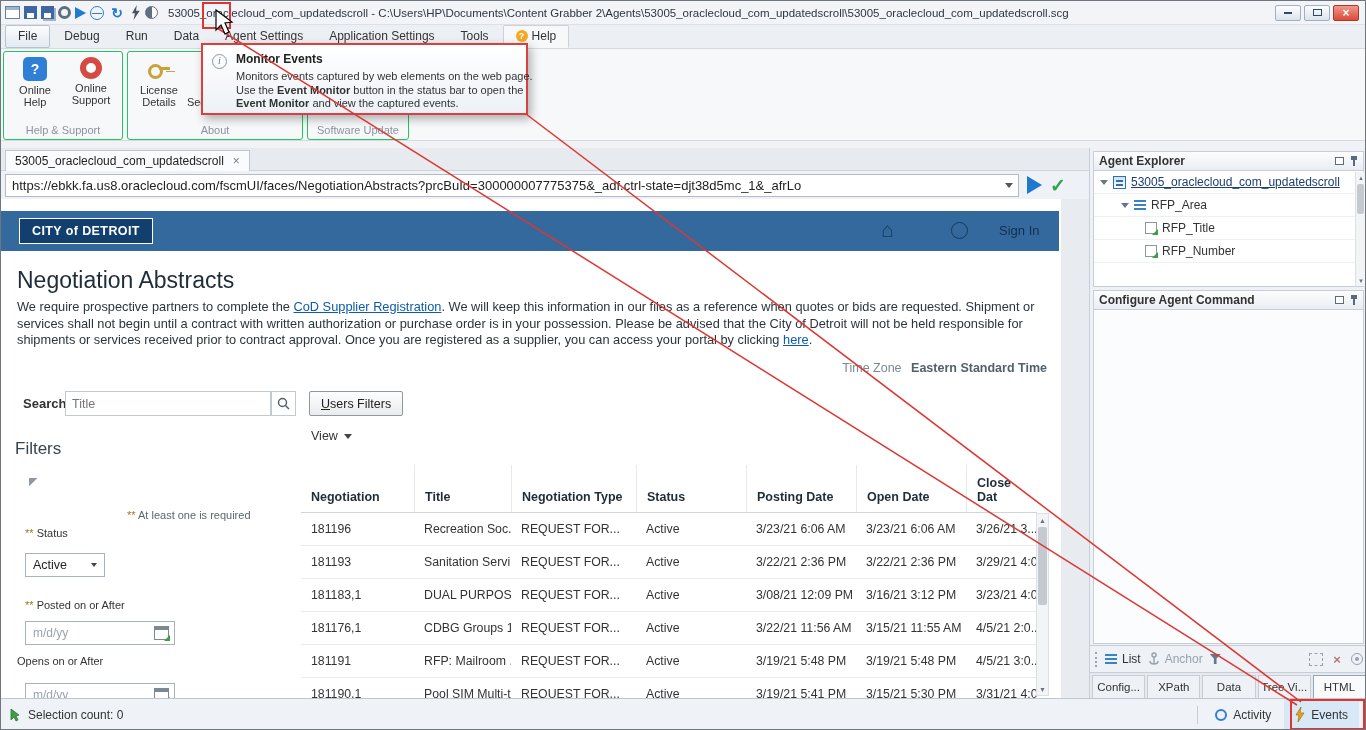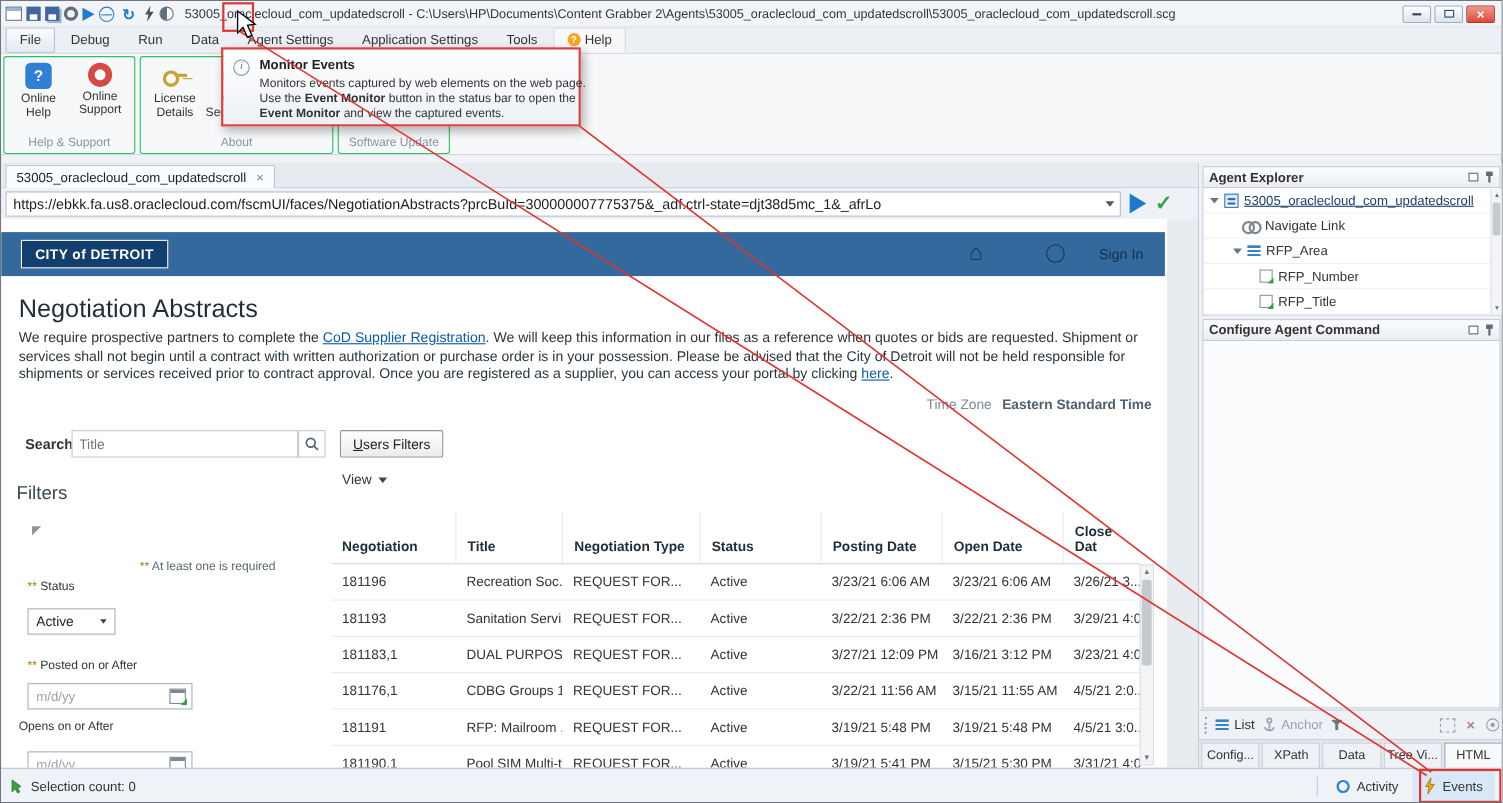--- a/index.html
+++ b/index.html
@@ -388,21 +388,21 @@
               <div class="t-c">Active</div>
               <div class="t-c">3/22/21 2:36 PM</div>
               <div class="t-c">3/22/21 2:36 PM</div>
               <div class="t-c">3/29/21 4:0...</div>
             </div>
             <div class="t-row">
               <div class="t-c">181183,1</div>
               <div class="t-c">DUAL PURPOS...</div>
               <div class="t-c">REQUEST FOR...</div>
               <div class="t-c">Active</div>
-              <div class="t-c">3/27/21 12:09 PM</div>
+              <div class="t-c">3/08/21 12:09 PM</div>
               <div class="t-c">3/16/21 3:12 PM</div>
               <div class="t-c">3/23/21 4:0...</div>
             </div>
             <div class="t-row">
               <div class="t-c">181176,1</div>
               <div class="t-c">CDBG Groups 1...</div>
               <div class="t-c">REQUEST FOR...</div>
               <div class="t-c">Active</div>
               <div class="t-c">3/22/21 11:56 AM</div>
               <div class="t-c">3/15/21 11:55 AM</div>
@@ -442,39 +442,34 @@
       <span class="panel-title">Agent Explorer</span>
       <span class="float-icon"></span>
       <span class="pin-icon"></span>
     </div>
     <div class="agent-tree" id="agent-tree">
         <div class="tree-row" style="padding-left: 6px;">
           <span class="caret-down"></span>
           <span class="node-icon agent-icon"></span>
           <span class="lbl root-link">53005_oraclecloud_com_updatedscroll</span>
         </div>
-        <div class="tree-row" style="padding-left: 22px;">
-          <span class="caret-spacer"></span>
-          <span class="node-icon link-icon"></span>
-          <span class="lbl">Navigate Link</span>
-        </div>
         <div class="tree-row" style="padding-left: 27px;">
           <span class="caret-down"></span>
           <span class="node-icon list-command-icon"></span>
           <span class="lbl">RFP_Area</span>
         </div>
         <div class="tree-row" style="padding-left: 38px;">
           <span class="caret-spacer"></span>
           <span class="node-icon capture-icon"></span>
-          <span class="lbl">RFP_Number</span>
+          <span class="lbl">RFP_Title</span>
         </div>
         <div class="tree-row" style="padding-left: 38px;">
           <span class="caret-spacer"></span>
           <span class="node-icon capture-icon"></span>
-          <span class="lbl">RFP_Title</span>
+          <span class="lbl">RFP_Number</span>
         </div>
       </div>
     <div class="tree-scroll">
       <span class="arr" style="top:0">▲</span>
       <span class="thumb"></span>
       <span class="arr" style="bottom:0">▼</span>
     </div>
     <div class="panel-hdr hdr2">
       <span class="panel-title">Configure Agent Command</span>
       <span class="float-icon"></span>

